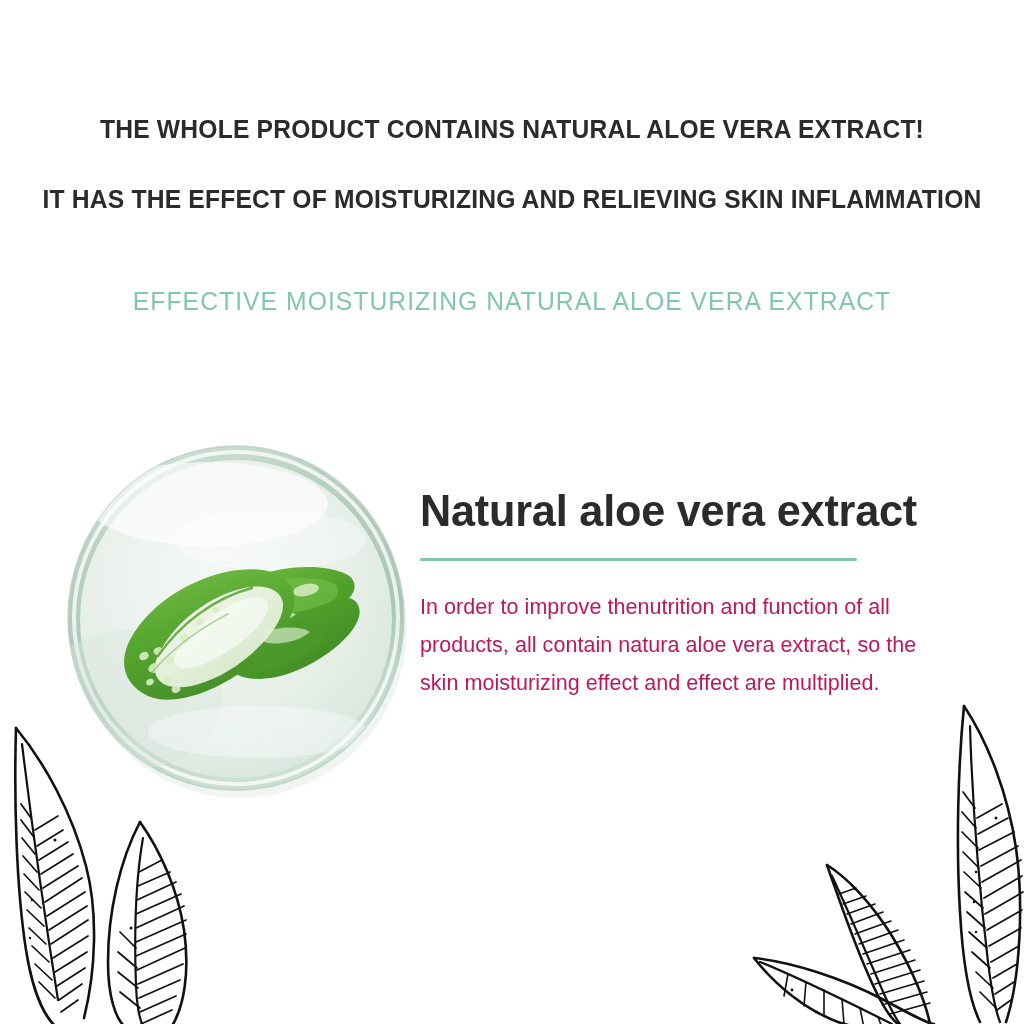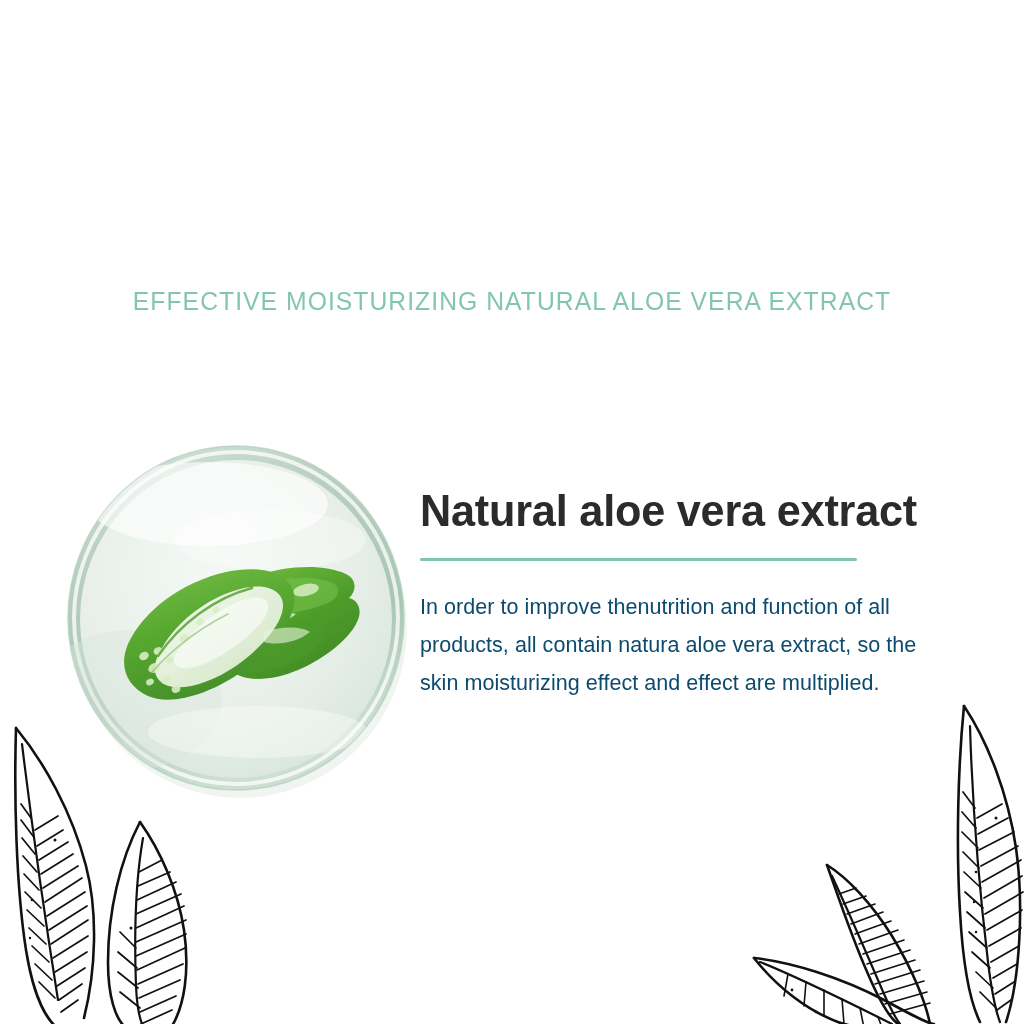--- a/index.html
+++ b/index.html
@@ -98,21 +98,21 @@
     background: #7fc5b0;
     border-radius: 2px;
   }
   .info-body {
     margin-top: 27px;
     width: 520px;
     font-family: "Liberation Sans", sans-serif;
     font-weight: normal;
     font-size: 21.5px;
     line-height: 38px;
-    color: #0c4a6e;
+    color: #be185d;
     letter-spacing: 0.05px;
   }
 
   
   .leaves-left {
     position: absolute;
     left: 0px;
     top: 700px;
     width: 250px;
     height: 324px;
@@ -126,20 +126,24 @@
     height: 334px;
     pointer-events: none;
   }
   .leaf-svg { display: block; width: 100%; height: 100%; }
 </style>
 </head>
 <body>
 
 <div class="stage">
 
+  <div class="headline-block">
+    <div class="headline headline-1">THE WHOLE PRODUCT CONTAINS NATURAL ALOE VERA EXTRACT!</div>
+    <div class="headline headline-2">IT HAS THE EFFECT OF MOISTURIZING AND RELIEVING SKIN INFLAMMATION</div>
+  </div>
 
   <div class="subtitle">EFFECTIVE MOISTURIZING NATURAL ALOE VERA EXTRACT</div>
 
   <div class="dish-wrap">
     <svg class="dish-svg" viewBox="0 0 356 372">
       <defs>
         <radialGradient id="dishFill" cx="42%" cy="36%" r="72%">
           <stop offset="0%" stop-color="#f3f8f4"></stop>
           <stop offset="55%" stop-color="#e9f0ea"></stop>
           <stop offset="88%" stop-color="#dde9e0"></stop>

